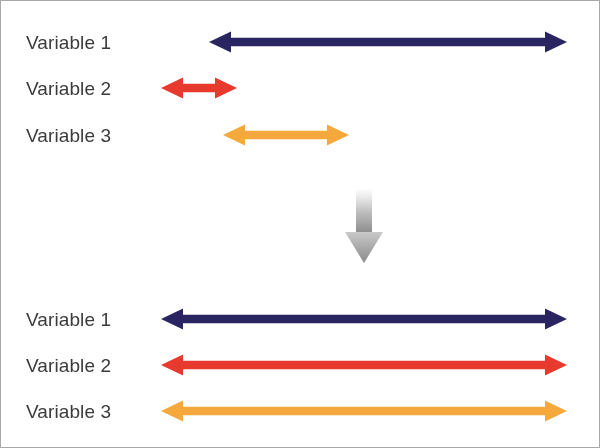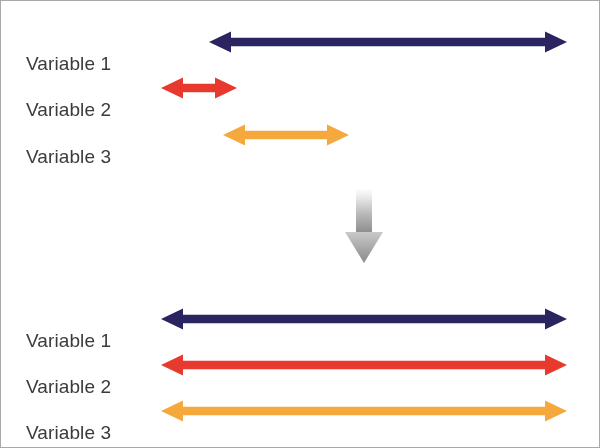--- a/index.html
+++ b/index.html
@@ -31,21 +31,20 @@
   .var-label {
     position: absolute;
     font-family: "Liberation Sans", "DejaVu Sans", sans-serif;
     font-size: 19px;
     font-weight: 400;
     color: #3b3b3b;
     letter-spacing: 0.1px;
     white-space: nowrap;
     line-height: 1;
     transform: translateY(-50%);
-    margin-top: 21px;
   }
   
   .lbl-t1 { left: 25px; top: 41px; }
   .lbl-t2 { left: 25px; top: 87px; }
   .lbl-t3 { left: 25px; top: 134px; }
   
   .lbl-b1 { left: 25px; top: 318px; }
   .lbl-b2 { left: 25px; top: 364px; }
   .lbl-b3 { left: 25px; top: 410px; }
 </style>

